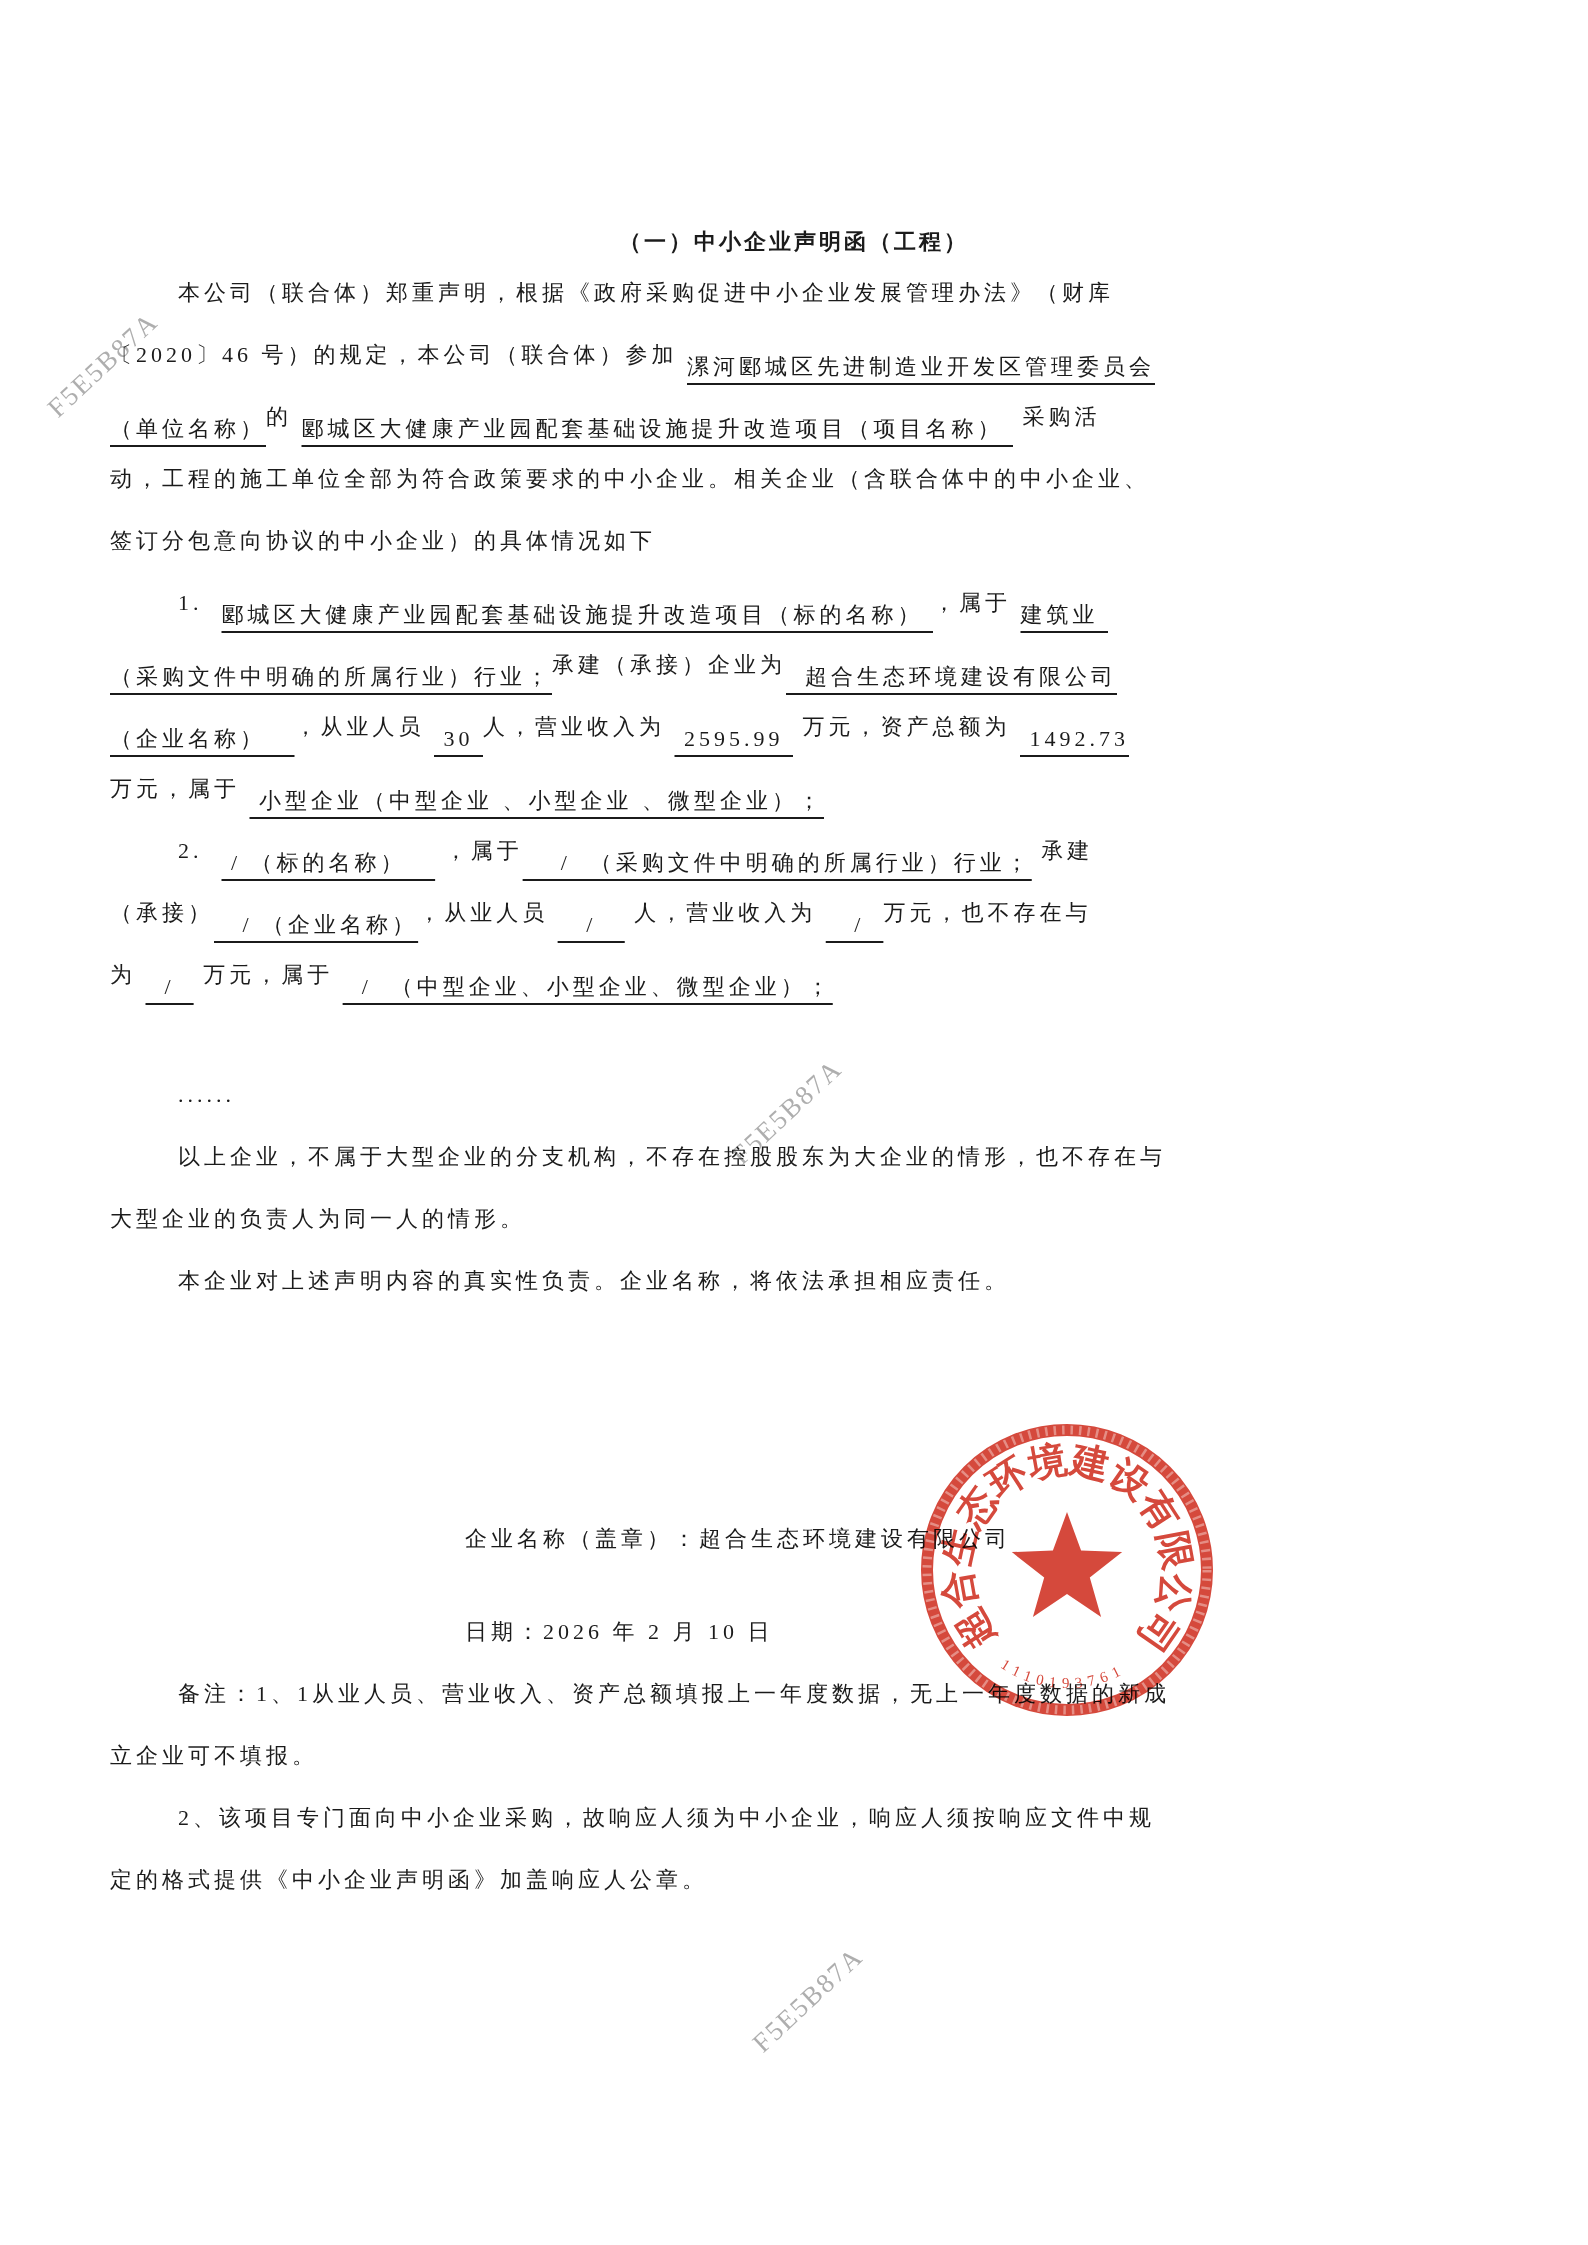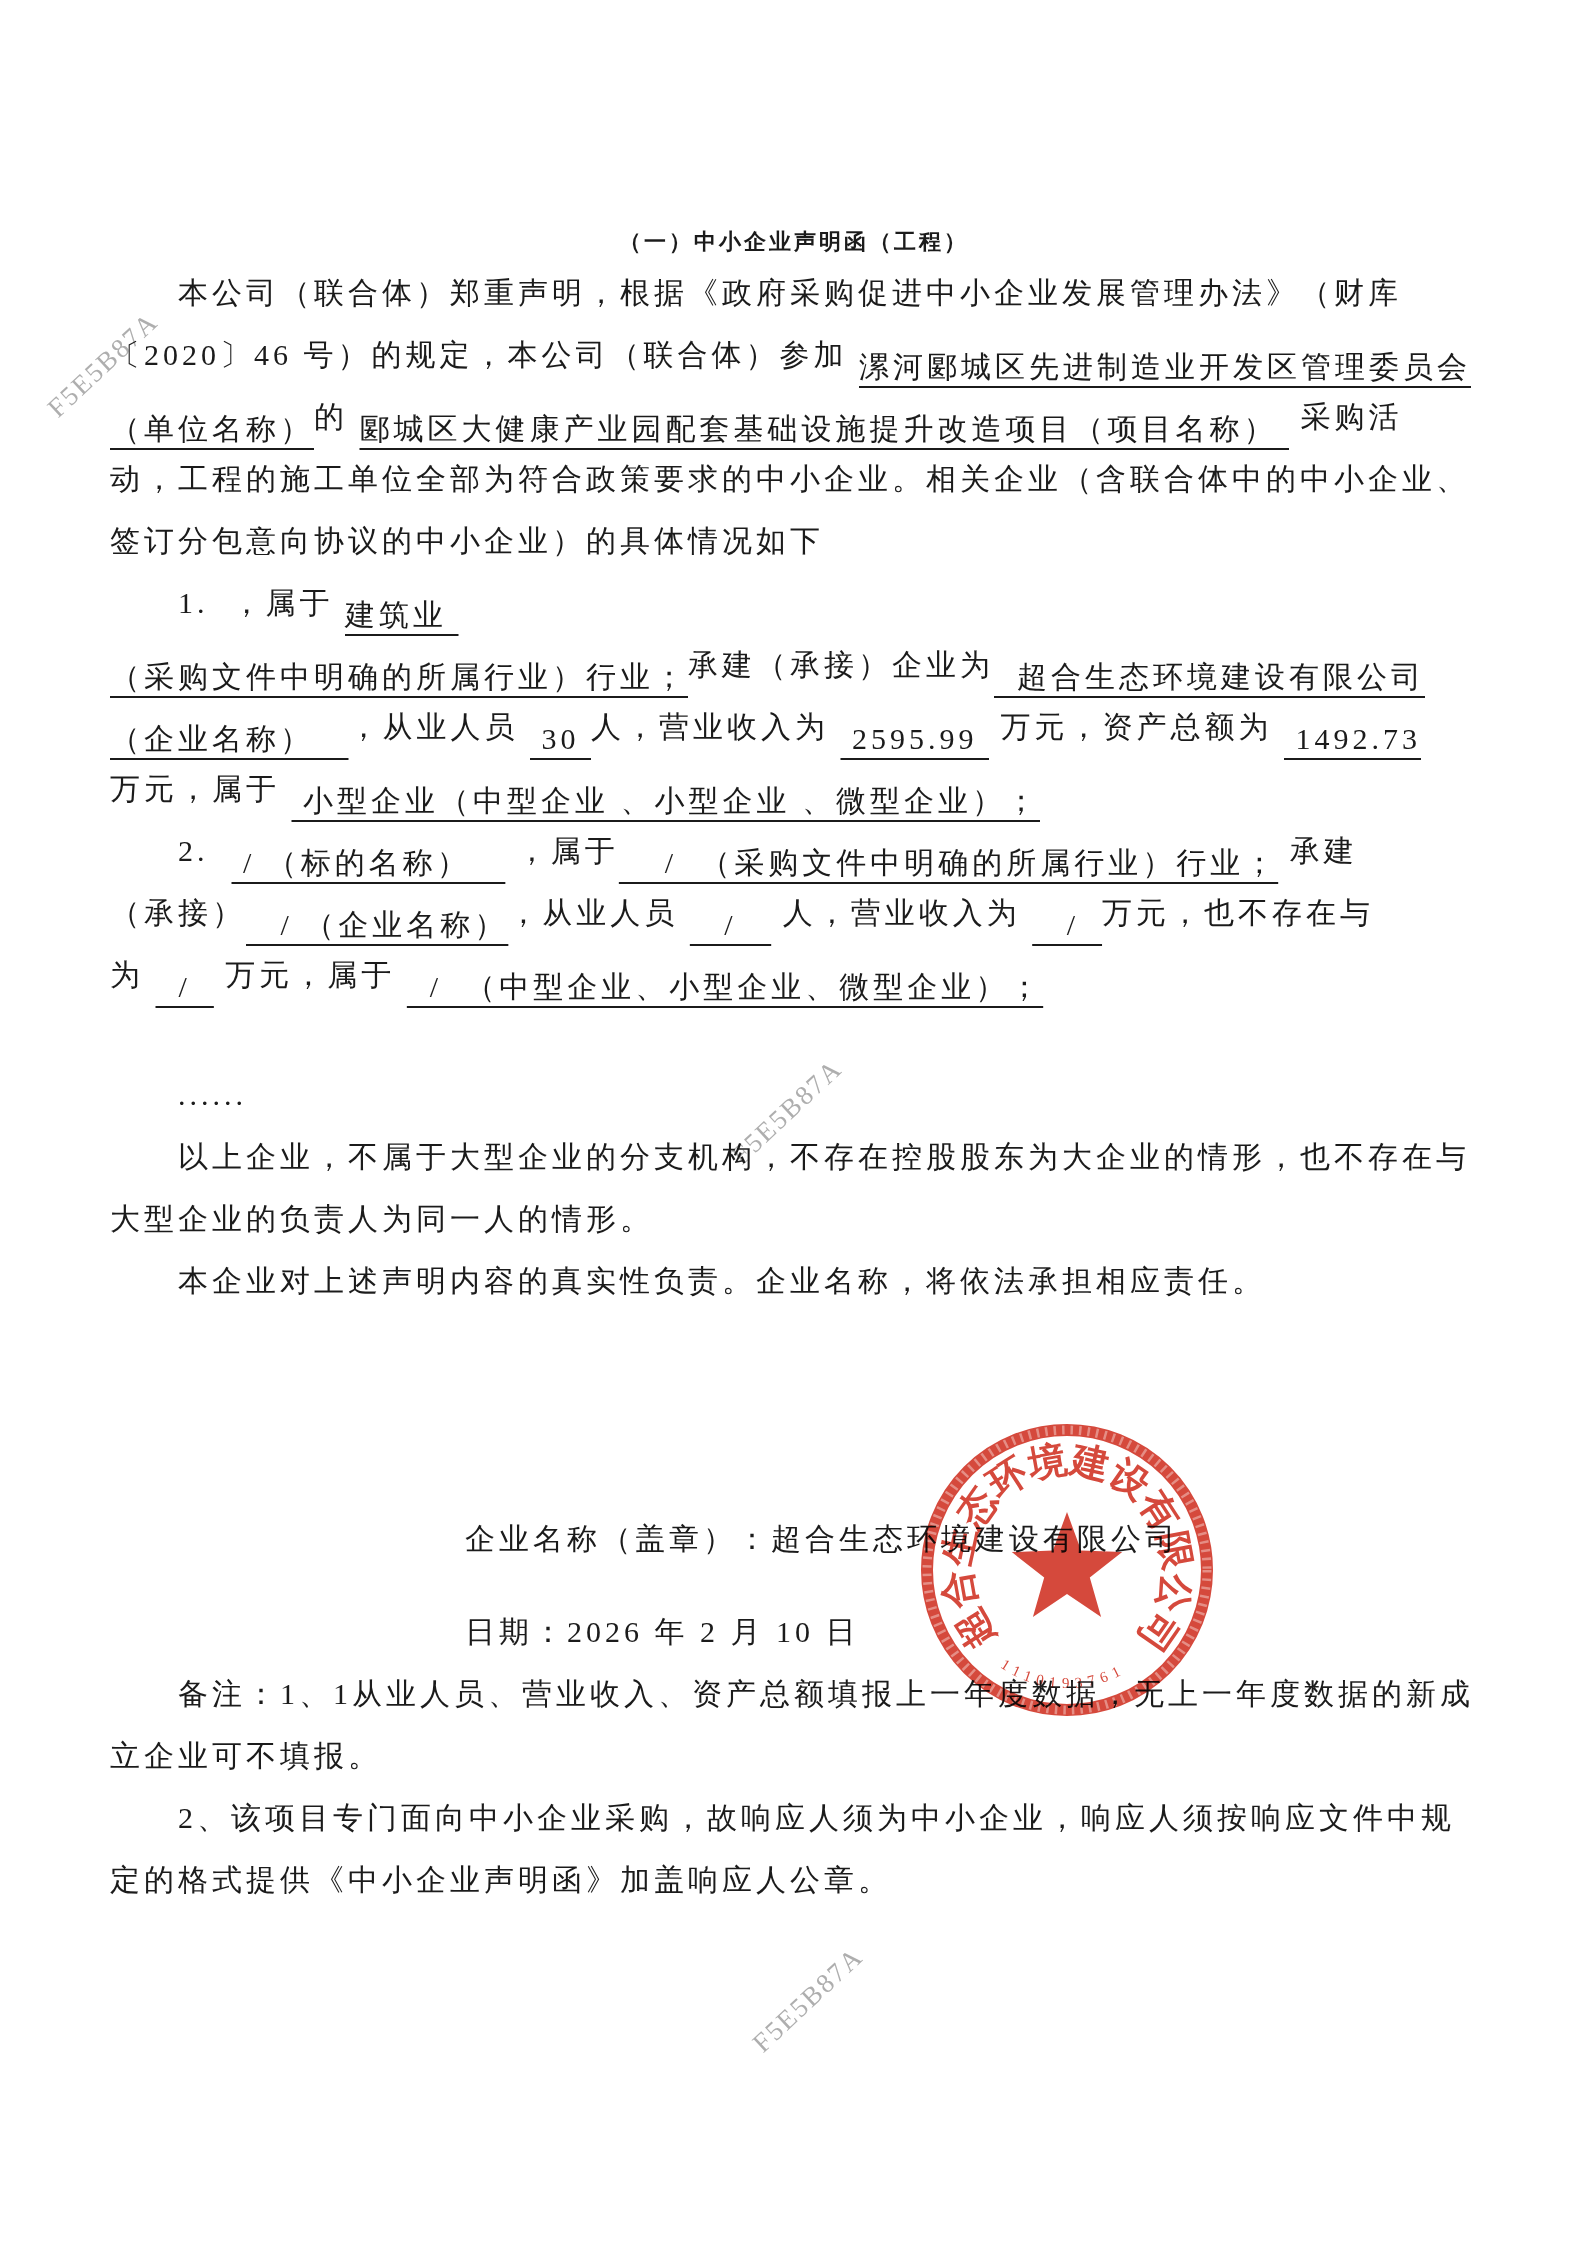--- a/index.html
+++ b/index.html
@@ -17,21 +17,21 @@
   }
   .doc-title {
     height:40px; line-height:40px;
     text-align:center;
     font-size:22px; font-weight:bold; letter-spacing:3px;
     font-family:"Liberation Sans","DejaVu Sans",sans-serif;
   }
   .line {
     height:62px;
     display:flex; align-items:center;
-    font-size:30px; letter-spacing:4px;
+    font-size:22px; letter-spacing:4px;
     white-space:pre;
   }
   .line span { white-space:pre; }
   .indent { padding-left:68px; }
   .dots { margin-top:58px; }
   .sig  { margin-top:196px; padding-left:355px; }
   .date { margin-top:31px;  padding-left:355px; }
   .bold { font-weight:normal; }
   .u {
     text-decoration:underline;
@@ -64,21 +64,21 @@
   <div class="watermark" style="left:808px; top:2000px;">F5E5B87A</div>
 
   <div class="content">
     <div class="doc-title">（一）中小企业声明函（工程）</div>
     <div>
         <div class="line indent"><span>本公司（联合体）郑重声明，根据《政府采购促进中小企业发展管理办法》（财库</span></div>
         <div class="line"><span>〔2020〕46 号）的规定，本公司（联合体）参加 </span><span class="u">漯河郾城区先进制造业开发区管理委员会</span></div>
         <div class="line"><span class="u">（单位名称）</span><span>的 </span><span class="u">郾城区大健康产业园配套基础设施提升改造项目（项目名称） </span><span> 采购活</span></div>
         <div class="line"><span>动，工程的施工单位全部为符合政策要求的中小企业。相关企业（含联合体中的中小企业、</span></div>
         <div class="line"><span>签订分包意向协议的中小企业）的具体情况如下</span></div>
-        <div class="line indent"><span>1.  </span><span>，属于 </span><span class="u">建筑业 </span></div>
+        <div class="line indent"><span>1.  </span><span class="u">郾城区大健康产业园配套基础设施提升改造项目（标的名称） </span><span>，属于 </span><span class="u">建筑业 </span></div>
         <div class="line"><span class="u">（采购文件中明确的所属行业）行业；</span><span>承建（承接）企业为</span><span class="u">  超合生态环境建设有限公司</span></div>
         <div class="line"><span class="u">（企业名称）   </span><span>，从业人员 </span><span class="u"> 30 </span><span>人，营业收入为 </span><span class="u"> 2595.99 </span><span> 万元，资产总额为 </span><span class="u"> 1492.73</span></div>
         <div class="line"><span>万元，属于 </span><span class="u"> 小型企业（中型企业 、小型企业 、微型企业）；</span></div>
         <div class="line indent"><span>2.  </span><span class="u"> / （标的名称）   </span><span> ，属于</span><span class="u">    /  （采购文件中明确的所属行业）行业；</span><span> 承建</span></div>
         <div class="line"><span>（承接）</span><span class="u">   / （企业名称）</span><span>，从业人员 </span><span class="u">   /   </span><span> 人，营业收入为 </span><span class="u">   /  </span><span>万元，也不存在与</span></div>
         <div class="line"><span>为 </span><span class="u">  /  </span><span> 万元，属于 </span><span class="u">  /  （中型企业、小型企业、微型企业）；</span></div>
         <div class="line indent dots"><span>......</span></div>
         <div class="line indent"><span>以上企业，不属于大型企业的分支机构，不存在控股股东为大企业的情形，也不存在与</span></div>
         <div class="line"><span>大型企业的负责人为同一人的情形。</span></div>
         <div class="line indent"><span>本企业对上述声明内容的真实性负责。企业名称，将依法承担相应责任。</span></div>

